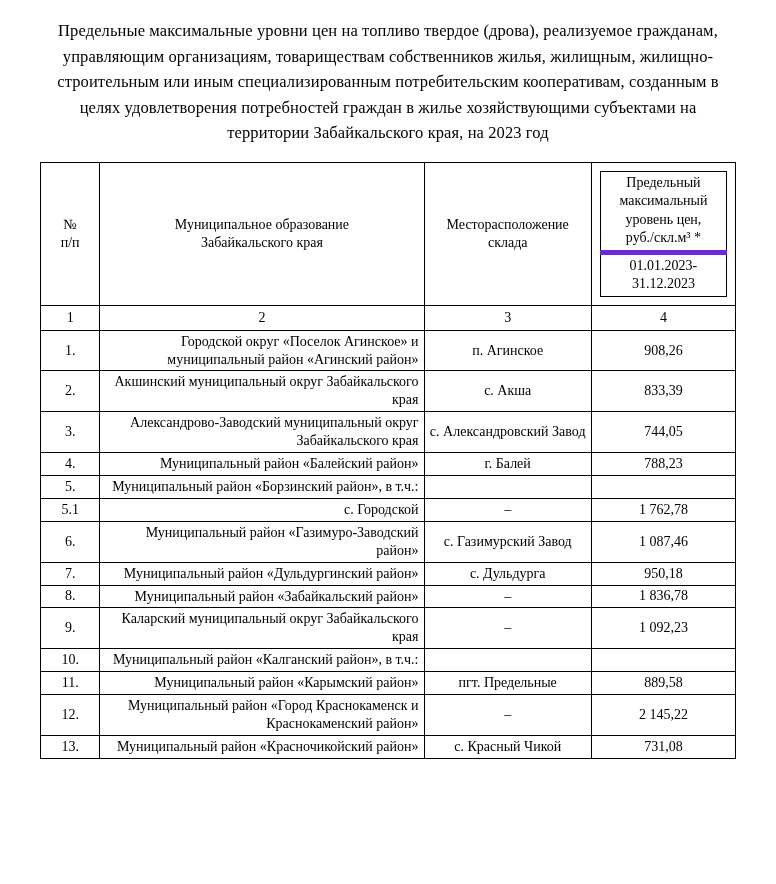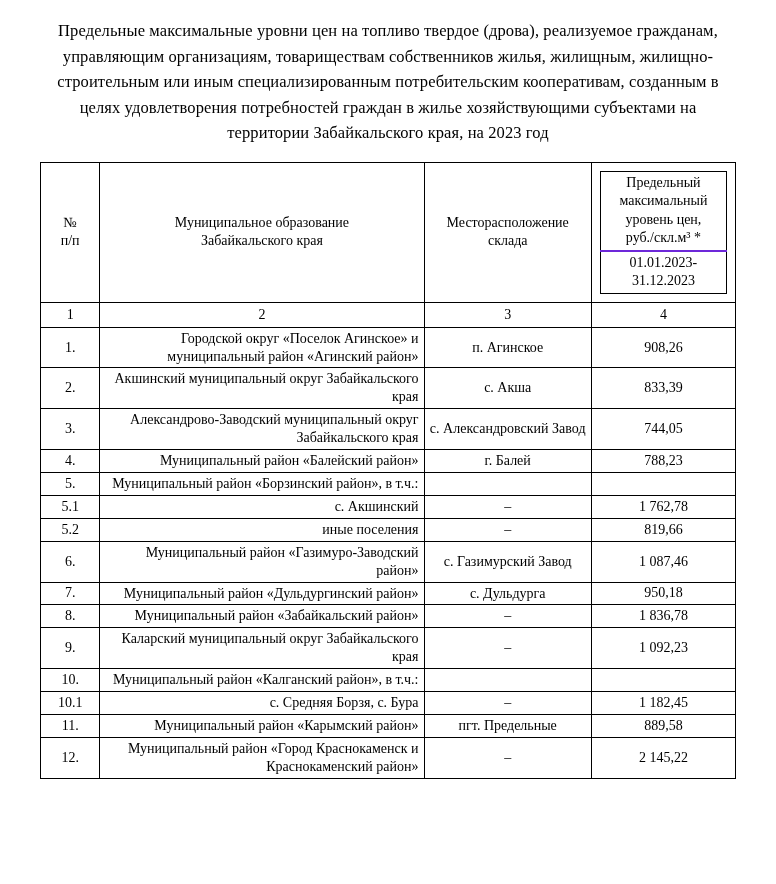--- a/index.html
+++ b/index.html
@@ -63,21 +63,21 @@
     width: 100%;
     table-layout: fixed;
   }
   .price-head-wrap td {
     border: none;
     text-align: center;
     line-height: 1.32;
     padding: 4px 3px;
   }
   .price-head-wrap td.divider {
-    border-top: 2px solid #6d28d9;
+    border-top: 5px solid #6d28d9;
     font-family: Liberation Serif, serif;
   }
   .colnum-row td {
     text-align: center;
     height: 20px;
     line-height: 18px;
     padding: 1px 4px;
   }
   td.idx {
     text-align: center;
@@ -185,29 +185,23 @@
           <td class="price">788,23</td>
         </tr>
         <tr>
           <td class="idx">5.</td>
           <td class="name">Муниципальный район «Борзинский район», в т.ч.:</td>
           <td class="loc"></td>
           <td class="price"></td>
         </tr>
         <tr>
           <td class="idx">5.1</td>
-          <td class="name indent">с. Акшинский</td>
+          <td class="name indent">с. Городской</td>
           <td class="loc">–</td>
           <td class="price">1 762,78</td>
-        </tr>
-        <tr>
-          <td class="idx">5.2</td>
-          <td class="name indent2">иные поселения</td>
-          <td class="loc">–</td>
-          <td class="price">819,66</td>
         </tr>
         <tr>
           <td class="idx">6.</td>
           <td class="name">Муниципальный район «Газимуро-Заводский район»</td>
           <td class="loc">с. Газимурский Завод</td>
           <td class="price">1 087,46</td>
         </tr>
         <tr>
           <td class="idx">7.</td>
           <td class="name">Муниципальный район «Дульдургинский район»</td>
@@ -226,33 +220,33 @@
           <td class="loc">–</td>
           <td class="price">1 092,23</td>
         </tr>
         <tr>
           <td class="idx">10.</td>
           <td class="name">Муниципальный район «Калганский район», в т.ч.:</td>
           <td class="loc"></td>
           <td class="price"></td>
         </tr>
         <tr>
-          <td class="idx">10.1</td>
-          <td class="name indent">с. Средняя Борзя, с. Бура</td>
-          <td class="loc">–</td>
-          <td class="price">1 182,45</td>
-        </tr>
-        <tr>
           <td class="idx">11.</td>
           <td class="name">Муниципальный район «Карымский район»</td>
           <td class="loc">пгт. Предельные</td>
           <td class="price">889,58</td>
         </tr>
         <tr>
           <td class="idx">12.</td>
           <td class="name">Муниципальный район «Город Краснокаменск и Краснокаменский район»</td>
           <td class="loc">–</td>
           <td class="price">2 145,22</td>
         </tr>
+        <tr>
+          <td class="idx">13.</td>
+          <td class="name">Муниципальный район «Красночикойский район»</td>
+          <td class="loc">с. Красный Чикой</td>
+          <td class="price">731,08</td>
+        </tr>
       </tbody>
   </table>
 
 </div>
 
 </body></html>

